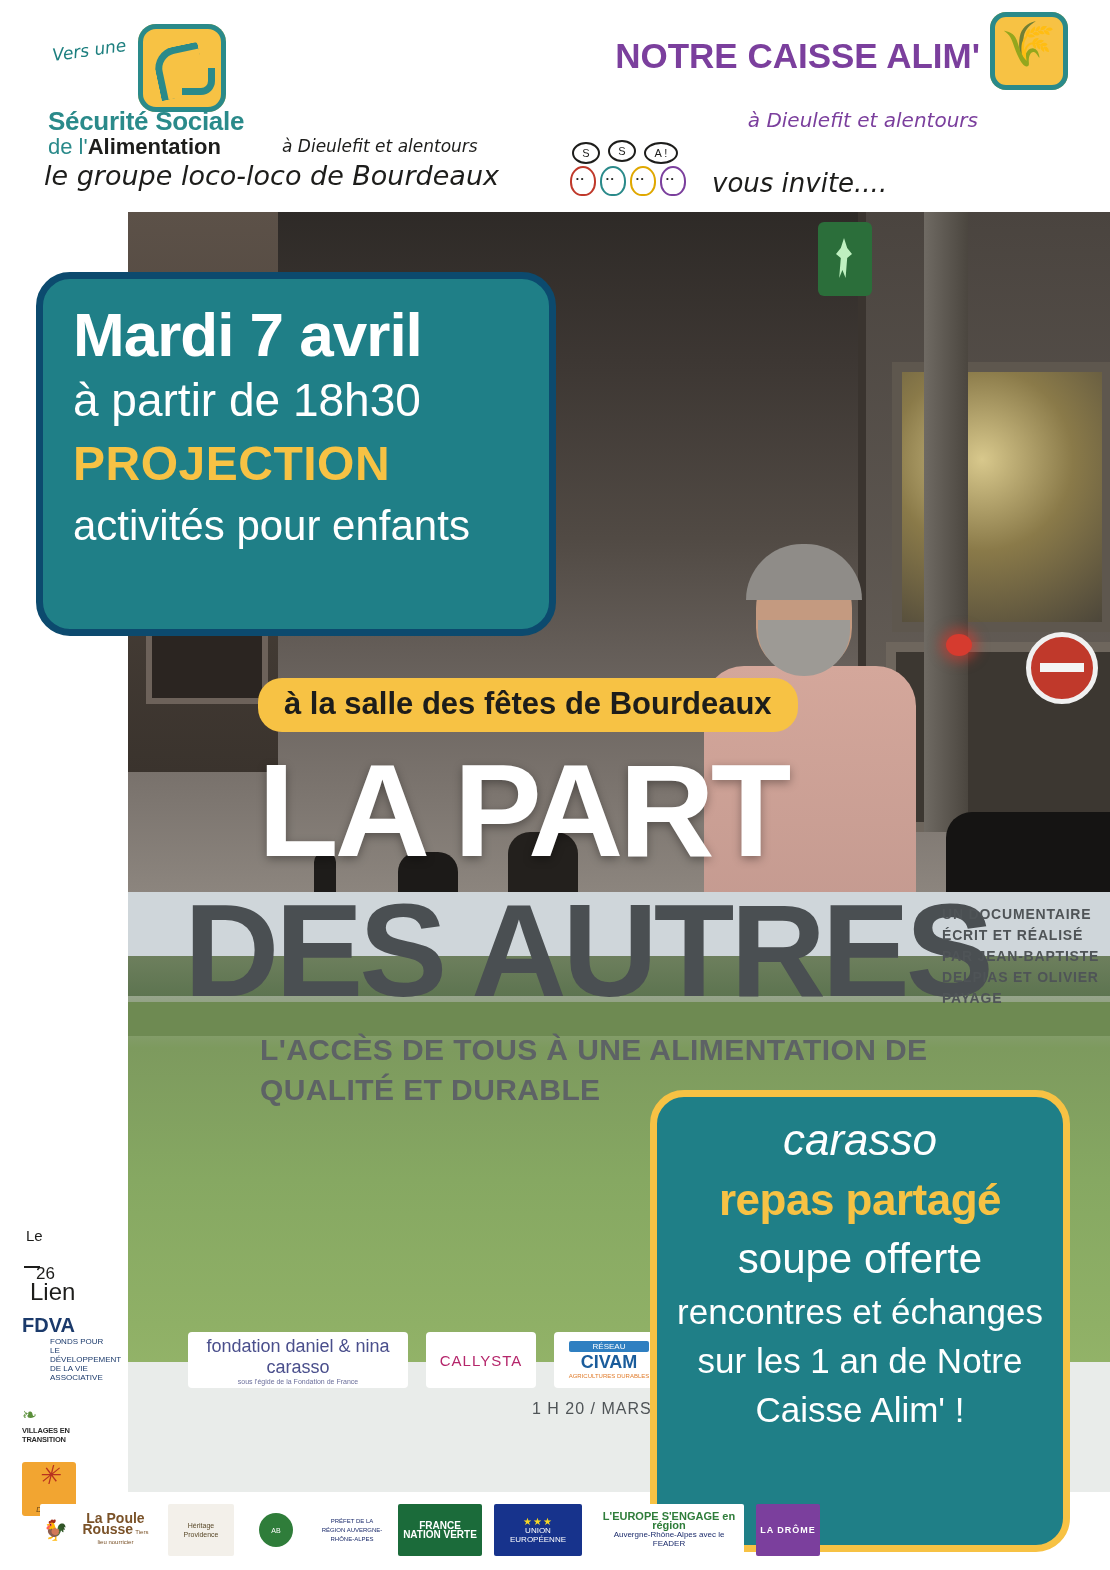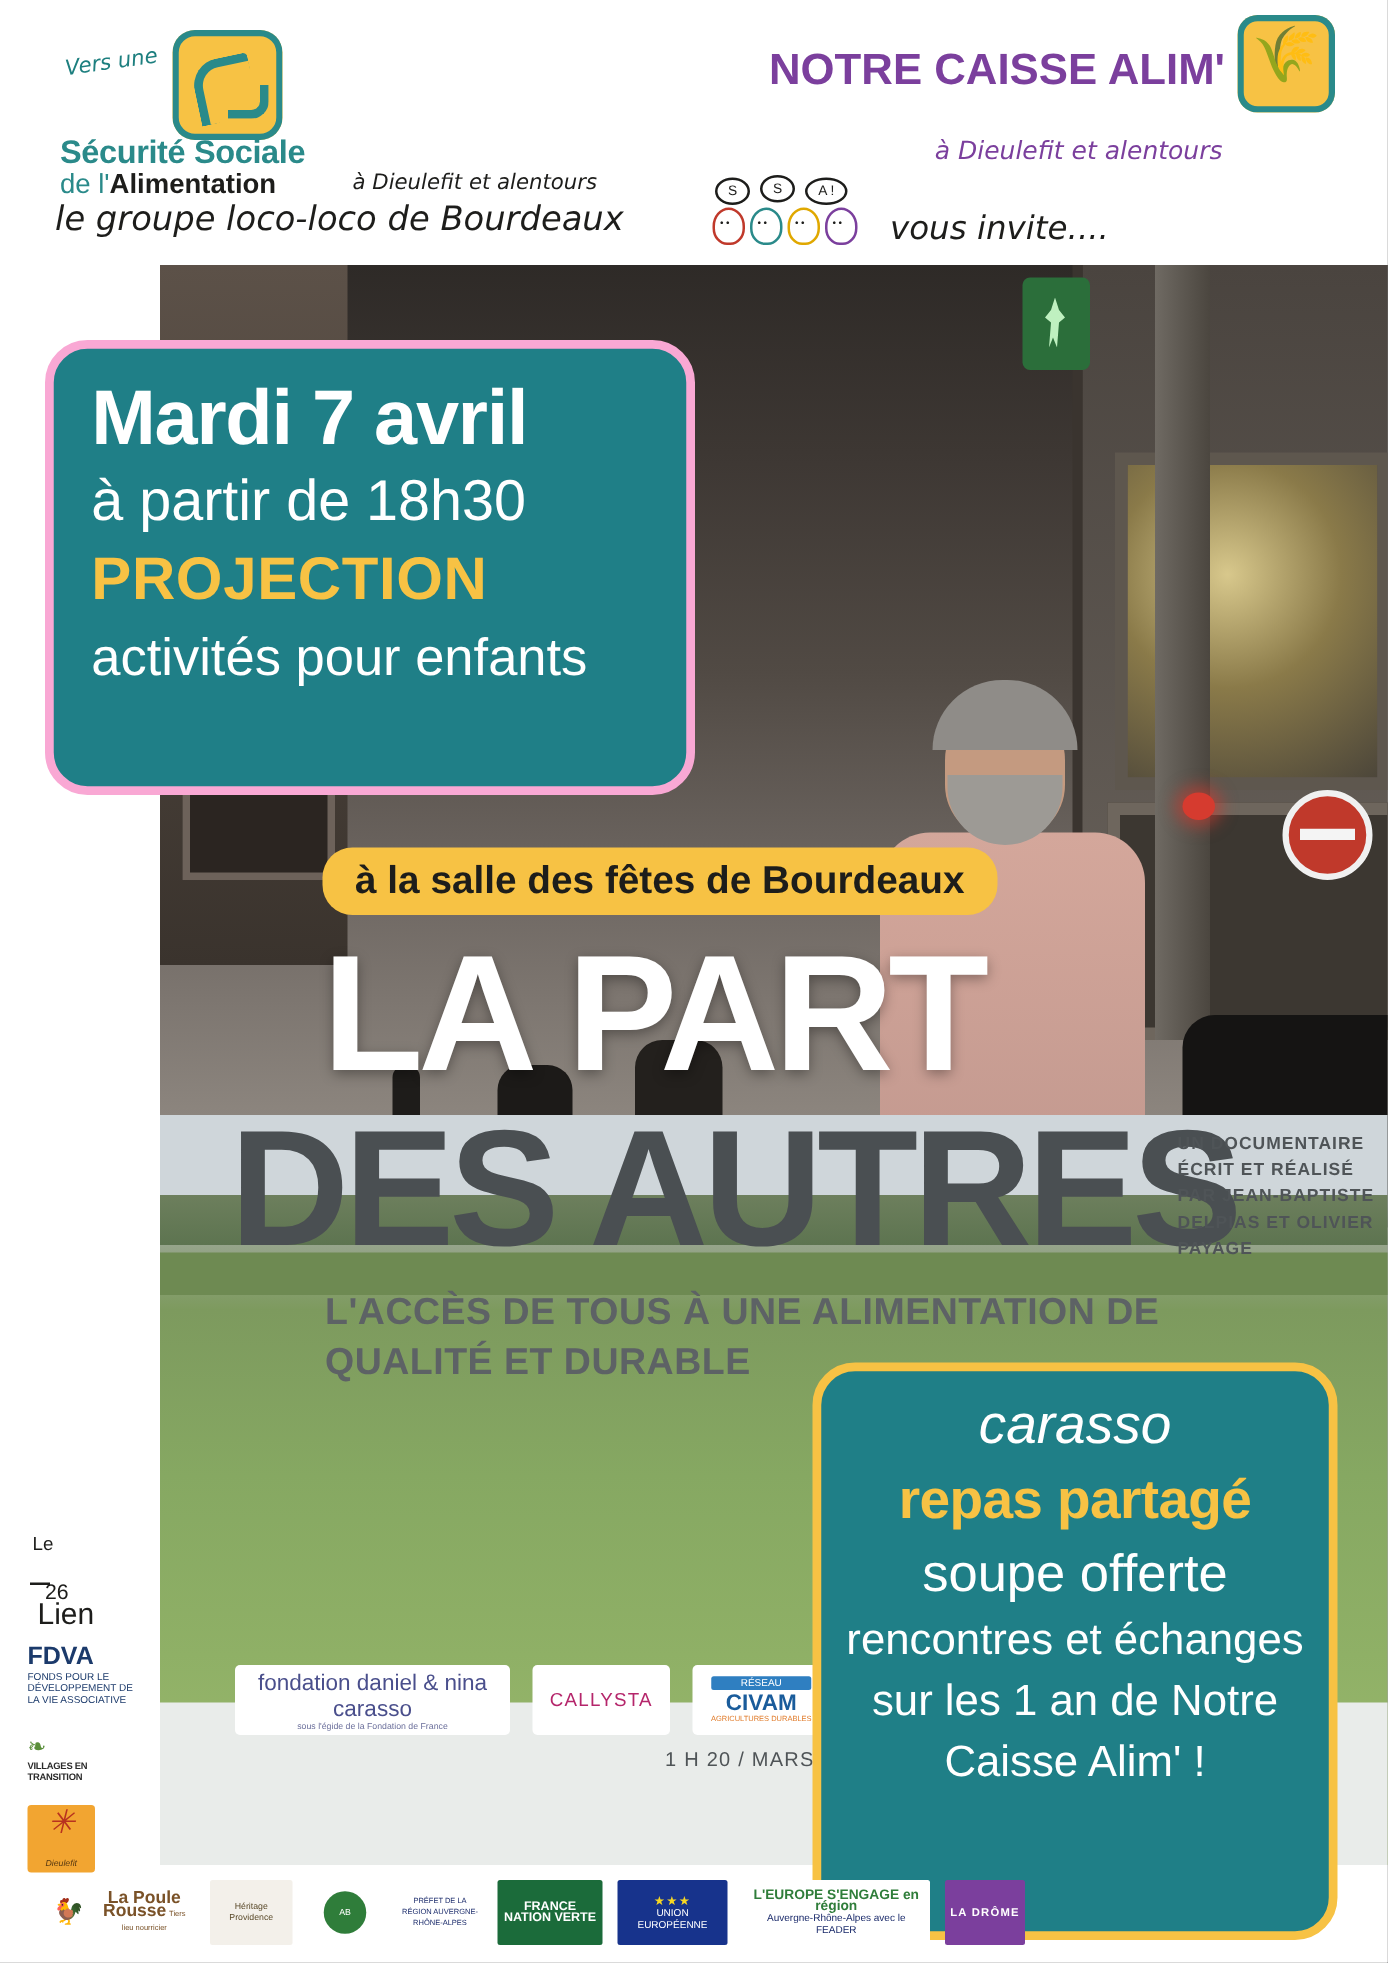--- a/index.html
+++ b/index.html
@@ -369,21 +369,21 @@
   .sp-civam .c-main { font-size:18px; font-weight:bold; color:#1a5c9b;}
   .sp-civam .c-sub { font-size:6px; color:#e07b2a;}
 
   
   .card-date {
     position: absolute;
     left: 36px; top: 272px;
     width: 520px;
     height: 364px;
     background: #1f7f87;
-    border: 7px solid #f9a8d4;
+    border: 7px solid #0c4a6e;
     border-radius: 34px;
     box-sizing: border-box;
     padding: 22px 20px 18px 30px;
     color: #ffffff;
   }
   .card-date .l1 {
     font-size: 62px;
     font-weight: bold;
     letter-spacing: -1px;
     line-height: 68px;
@@ -465,21 +465,21 @@
     font-size: 19px;
     color: #1d1d1b;
     line-height: 20px;
   }
   .ll-lien .a { position:absolute; left:4px; top:0; font-size:15px;}
   .ll-lien .b { position:absolute; left:8px; top:16px; font-size:24px;margin-top:40px;}
   .ll-lien .c { position:absolute; left:14px; top:38px; font-size:17px;}
   .ll-lien .d { position:absolute; left:2px; top:40px; width:16px; height:2px; background:#1d1d1b;}
   .ll-fdva { margin-top: 24px; }
   .ll-fdva .t { font-size: 20px; font-weight: bold; color:#1b3a6b; }
-  .ll-fdva .s { font-size: 8px; color:#1b3a6b; line-height:9px; }
+  .ll-fdva .s { font-size: 8px; color:#1b3a6b; line-height:9px;margin-left:28px; }
   .ll-vt { margin-top: 22px; width:78px; }
   .ll-vt .icon { font-size:18px; color:#5a8f3a; }
   .ll-vt .t { font-size: 7.5px; font-weight:bold; color:#2b2b2b; letter-spacing:-0.2px;}
   .ll-dieulefit {
     margin-top: 18px;
     width: 54px; height: 54px;
     background: #f2a531;
     display:flex; align-items:flex-end; justify-content:center;
     font-size: 7px; color:#5a3a12; font-style:italic;
     padding-bottom: 3px;

